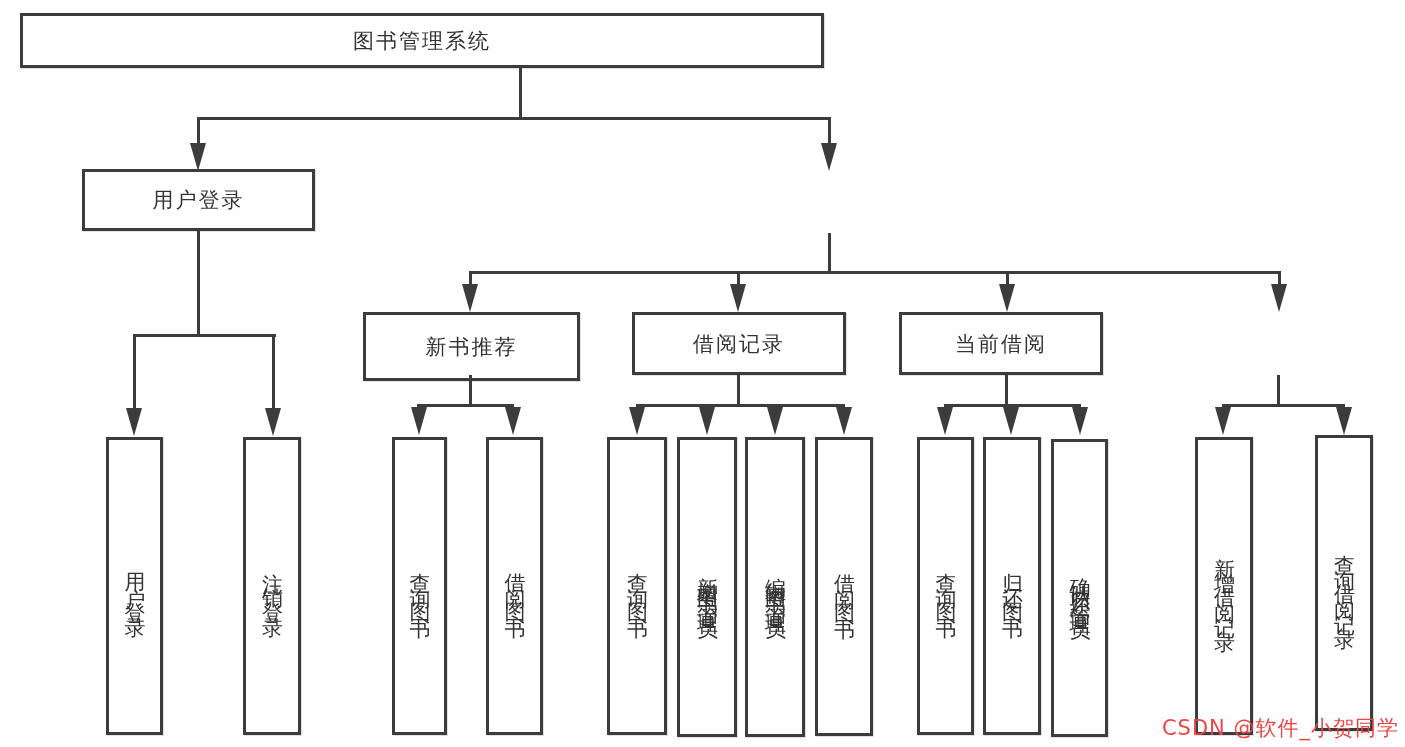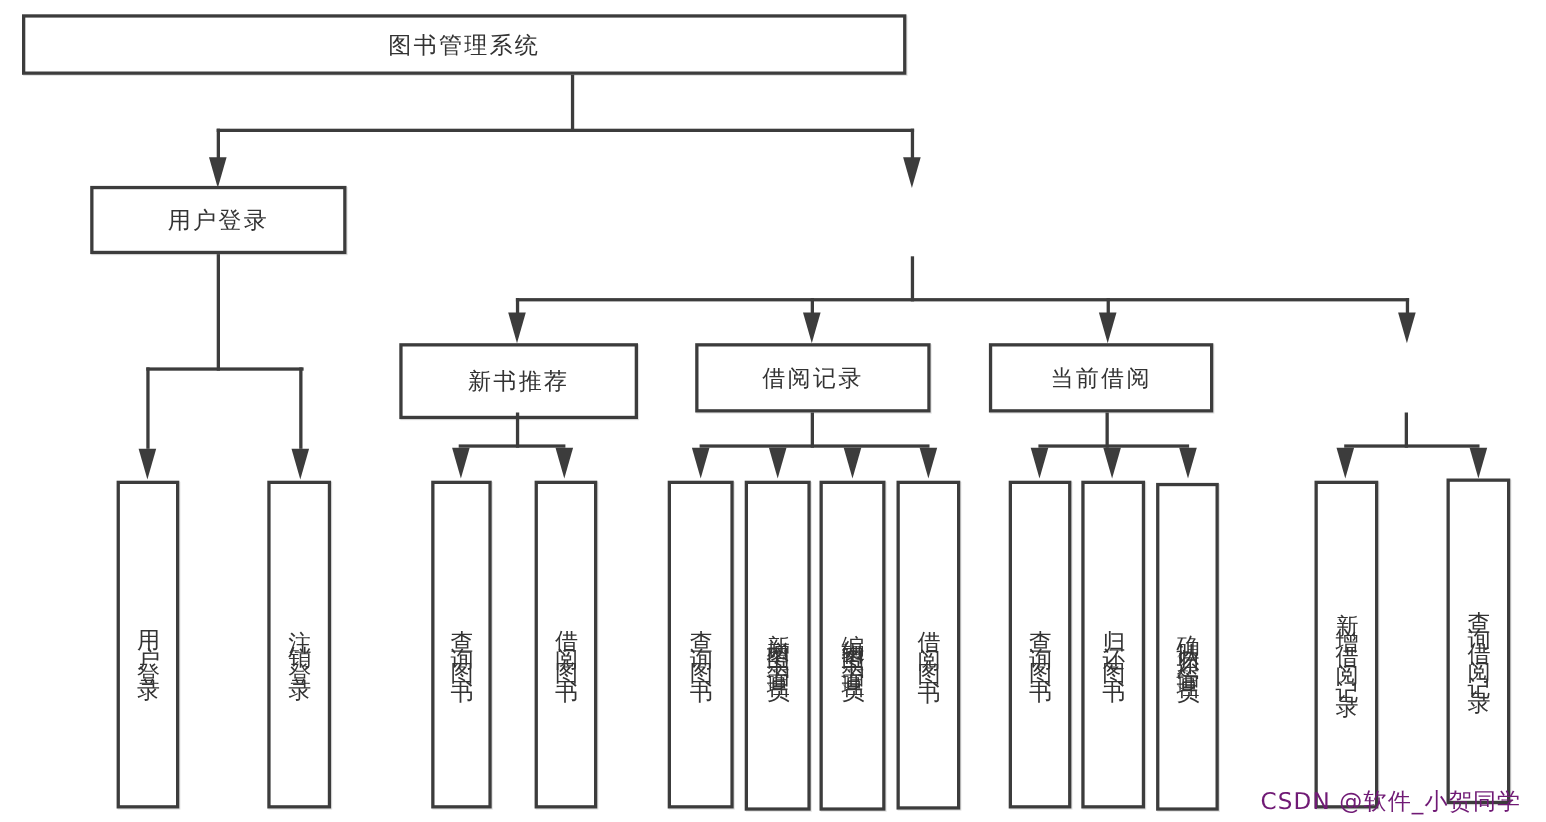--- a/index.html
+++ b/index.html
@@ -19,21 +19,21 @@
   .vbox .lbl.dense{letter-spacing:6px;}
   .hl,.vl{position:absolute;background:#3c3c3c;}
   .hl{height:3px;}
   .vl{width:3px;}
   .arr{
     position:absolute;width:0;height:0;
     border-left:8px solid transparent;border-right:8px solid transparent;
     border-top:28px solid #3c3c3c;
   }
   .watermark{
-    position:absolute;top:714px;right:22px;font-size:21px;color:#701a75;
+    position:absolute;top:714px;right:6px;font-size:21px;color:#ef4444;
     letter-spacing:1px;white-space:nowrap;
   }
 </style>
 </head>
 <body>
 
 <div class="stage">
 
   <div class="box" style="left:20px;top:13px;width:804px;height:55px">
     <span class="lbl">图书管理系统</span>

